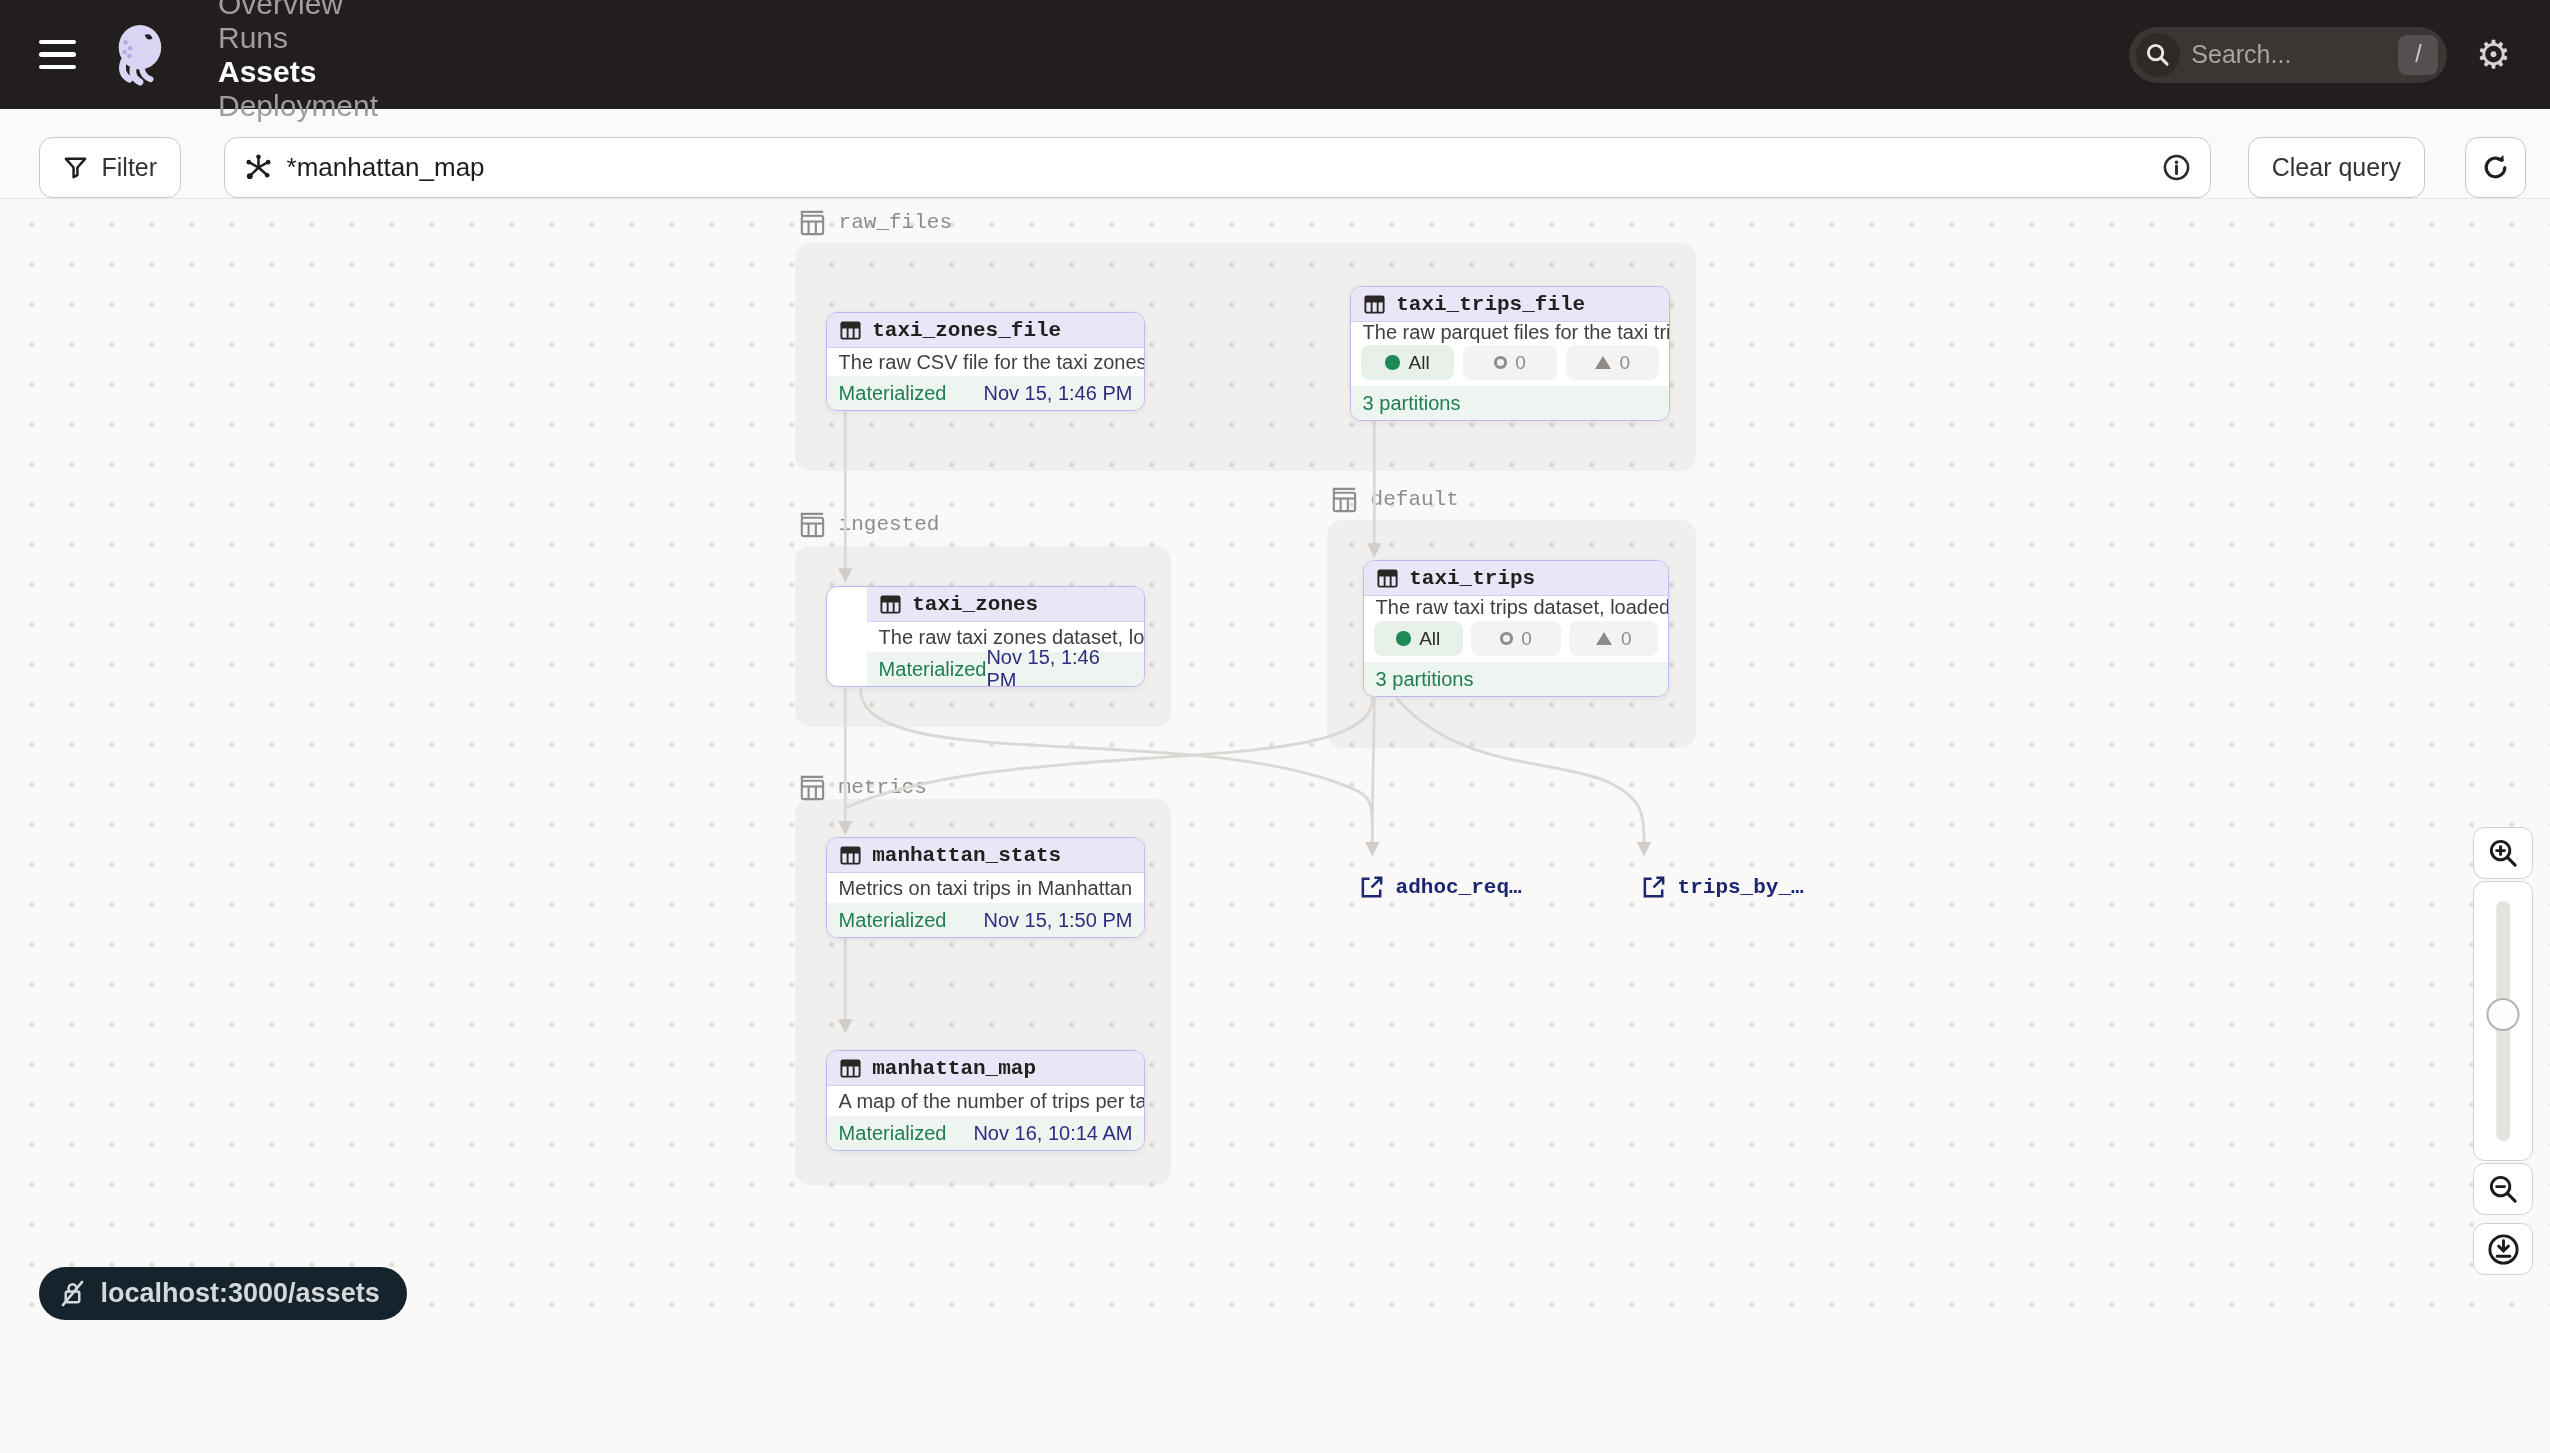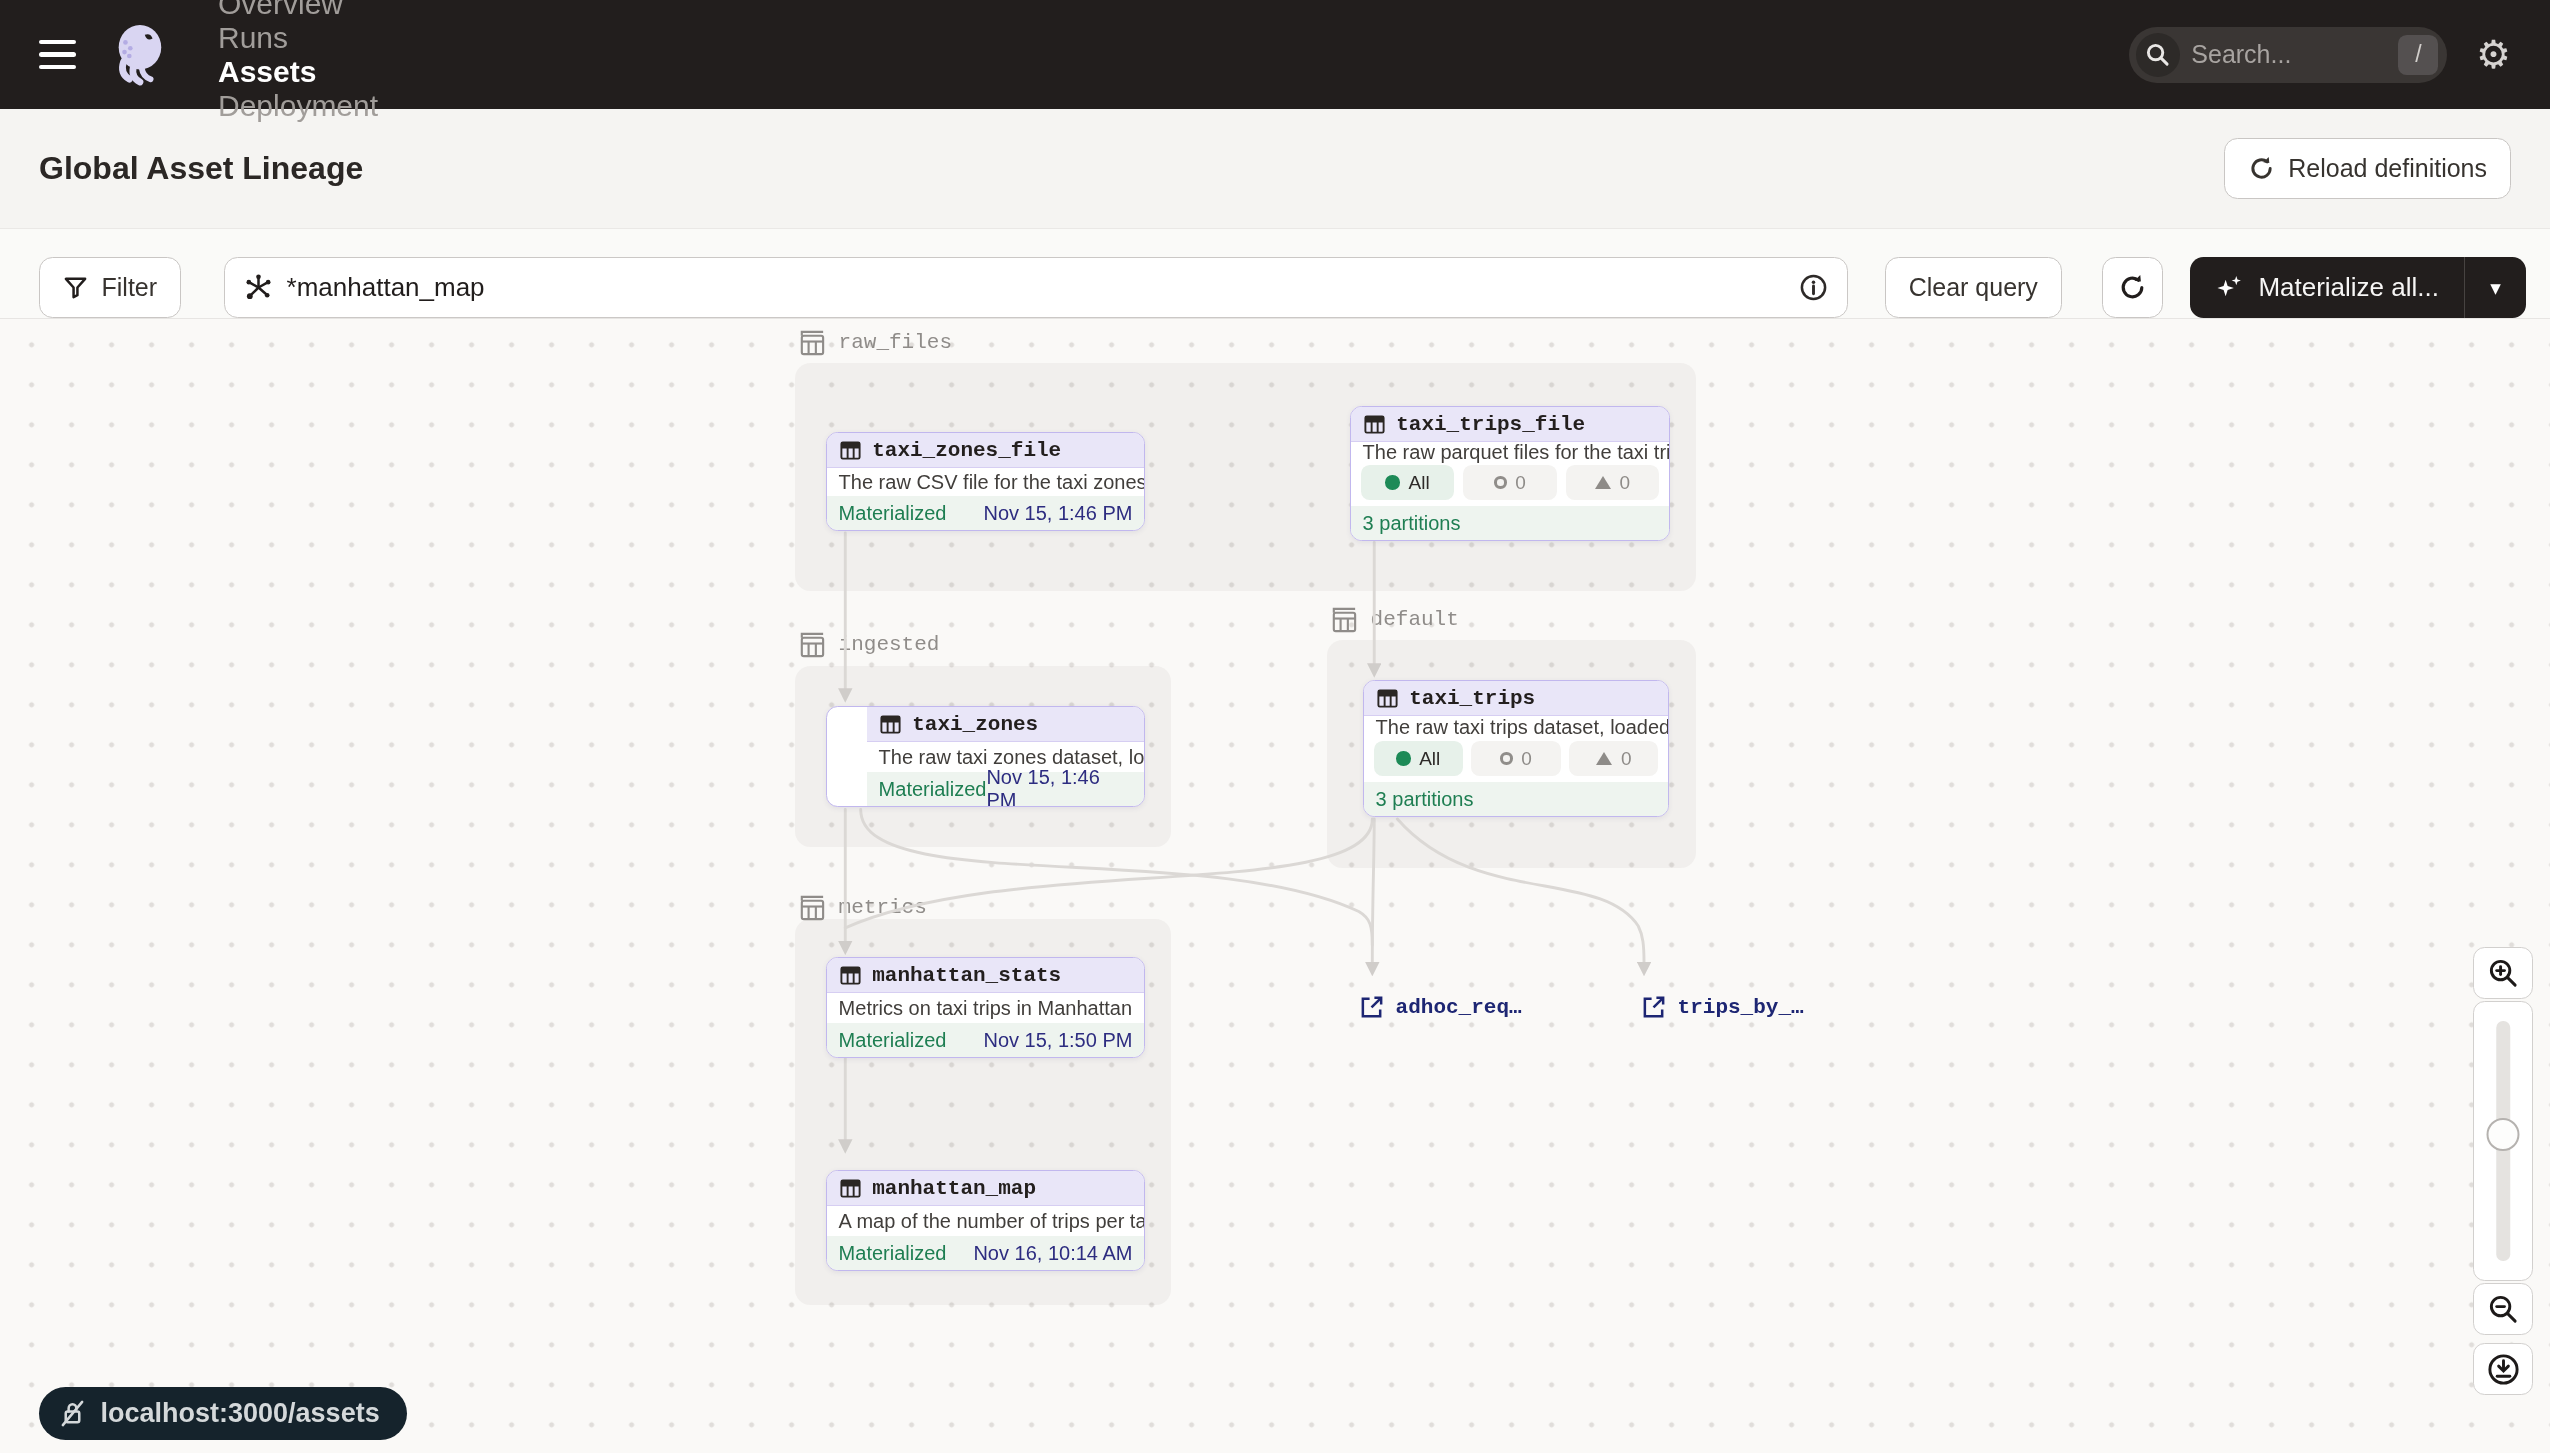--- a/index.html
+++ b/index.html
@@ -114,32 +114,20 @@
             <circle cx="11" cy="11" r="7.5" stroke="#e9e7e5" stroke-width="3" fill="none"></circle>
             <line x1="16.5" y1="16.5" x2="23" y2="23" stroke="#e9e7e5" stroke-width="3" stroke-linecap="round"></line>
           </svg>
       </span>
       <input placeholder="Search..." style="">
       <span class="kbd">/</span>
     </div>
     <span class="gear">⚙</span>
   </div>
 
-  <div class="pagehead">
-    <div class="page-title">Global Asset Lineage</div>
-    <button class="btn reload-btn">
-      <span>
-        <svg width="27" height="27" viewBox="0 0 28 28">
-            <path d="M23 14 a9 9 0 1 1 -3.2 -6.9" stroke="#37332f" stroke-width="3" fill="none" stroke-linecap="round"></path>
-            <path d="M21.5 2 l0.6 6.2 -6.2 -0.6z" fill="#37332f"></path>
-          </svg>
-      </span>
-      <span>Reload definitions</span>
-    </button>
-  </div>
 
   <div class="toolbar">
     <button class="btn">
       <span>
         <svg width="25" height="25" viewBox="0 0 26 26">
             <path d="M3 4 h20 l-8 9 v8 l-4 2 v-10z" stroke="#211d1c" stroke-width="2.6" fill="none" stroke-linejoin="round"></path>
           </svg>
       </span>
       <span>Filter</span>
     </button>
@@ -173,34 +161,20 @@
       <span>Clear query</span>
     </button>
     <button class="btn refresh-btn">
       <span>
         <svg width="29" height="29" viewBox="0 0 28 28">
             <path d="M23 14 a9 9 0 1 1 -3.2 -6.9" stroke="#211d1c" stroke-width="3" fill="none" stroke-linecap="round"></path>
             <path d="M21.5 2 l0.6 6.2 -6.2 -0.6z" fill="#211d1c"></path>
           </svg>
       </span>
     </button>
-    <div class="mat-btn">
-      <div class="mat-main">
-        <span>
-          <svg width="29" height="29" viewBox="0 0 30 30">
-            <path d="M11 7 l2.1 6.4 6.4 2.1 -6.4 2.1 -2.1 6.4 -2.1 -6.4 -6.4 -2.1 6.4 -2.1z" fill="#fff"></path>
-            <path d="M22 3 l1.2 3.6 3.6 1.2 -3.6 1.2 -1.2 3.6 -1.2 -3.6 -3.6 -1.2 3.6 -1.2z" fill="#fff"></path>
-          </svg>
-        </span>
-        <span>Materialize all...</span>
-      </div>
-      <div class="mat-caret">
-        <span>▾</span>
-      </div>
-    </div>
   </div>
 
   <div class="canvas">
 
     <div class="group-panel" style="left:795px;top:44px;width:901px;height:228px;"></div>
     <div class="group-panel" style="left:795px;top:347px;width:376px;height:181px;"></div>
     <div class="group-panel" style="left:1327px;top:321px;width:369px;height:228px;"></div>
     <div class="group-panel" style="left:795px;top:600px;width:376px;height:386px;"></div>
 
     <div class="group-label" style="left:796px;top:7.7px;">

